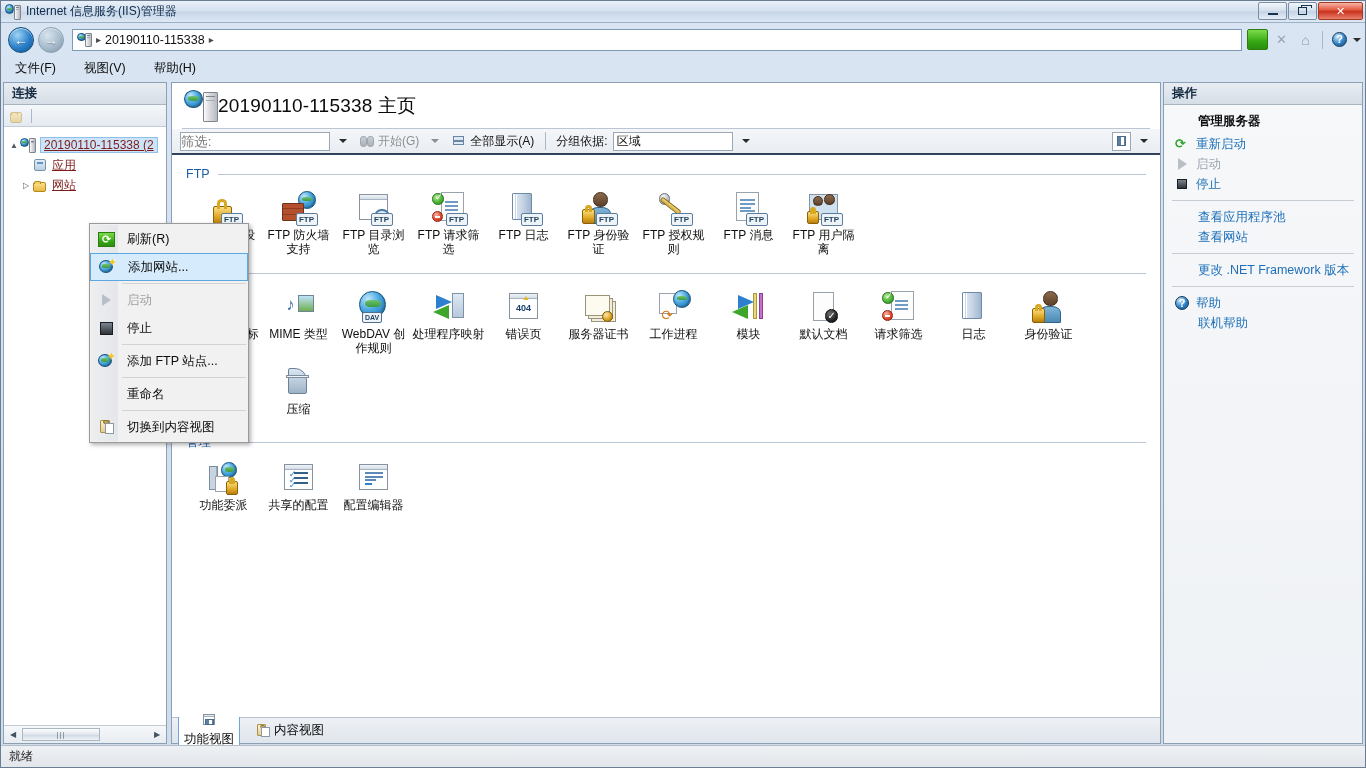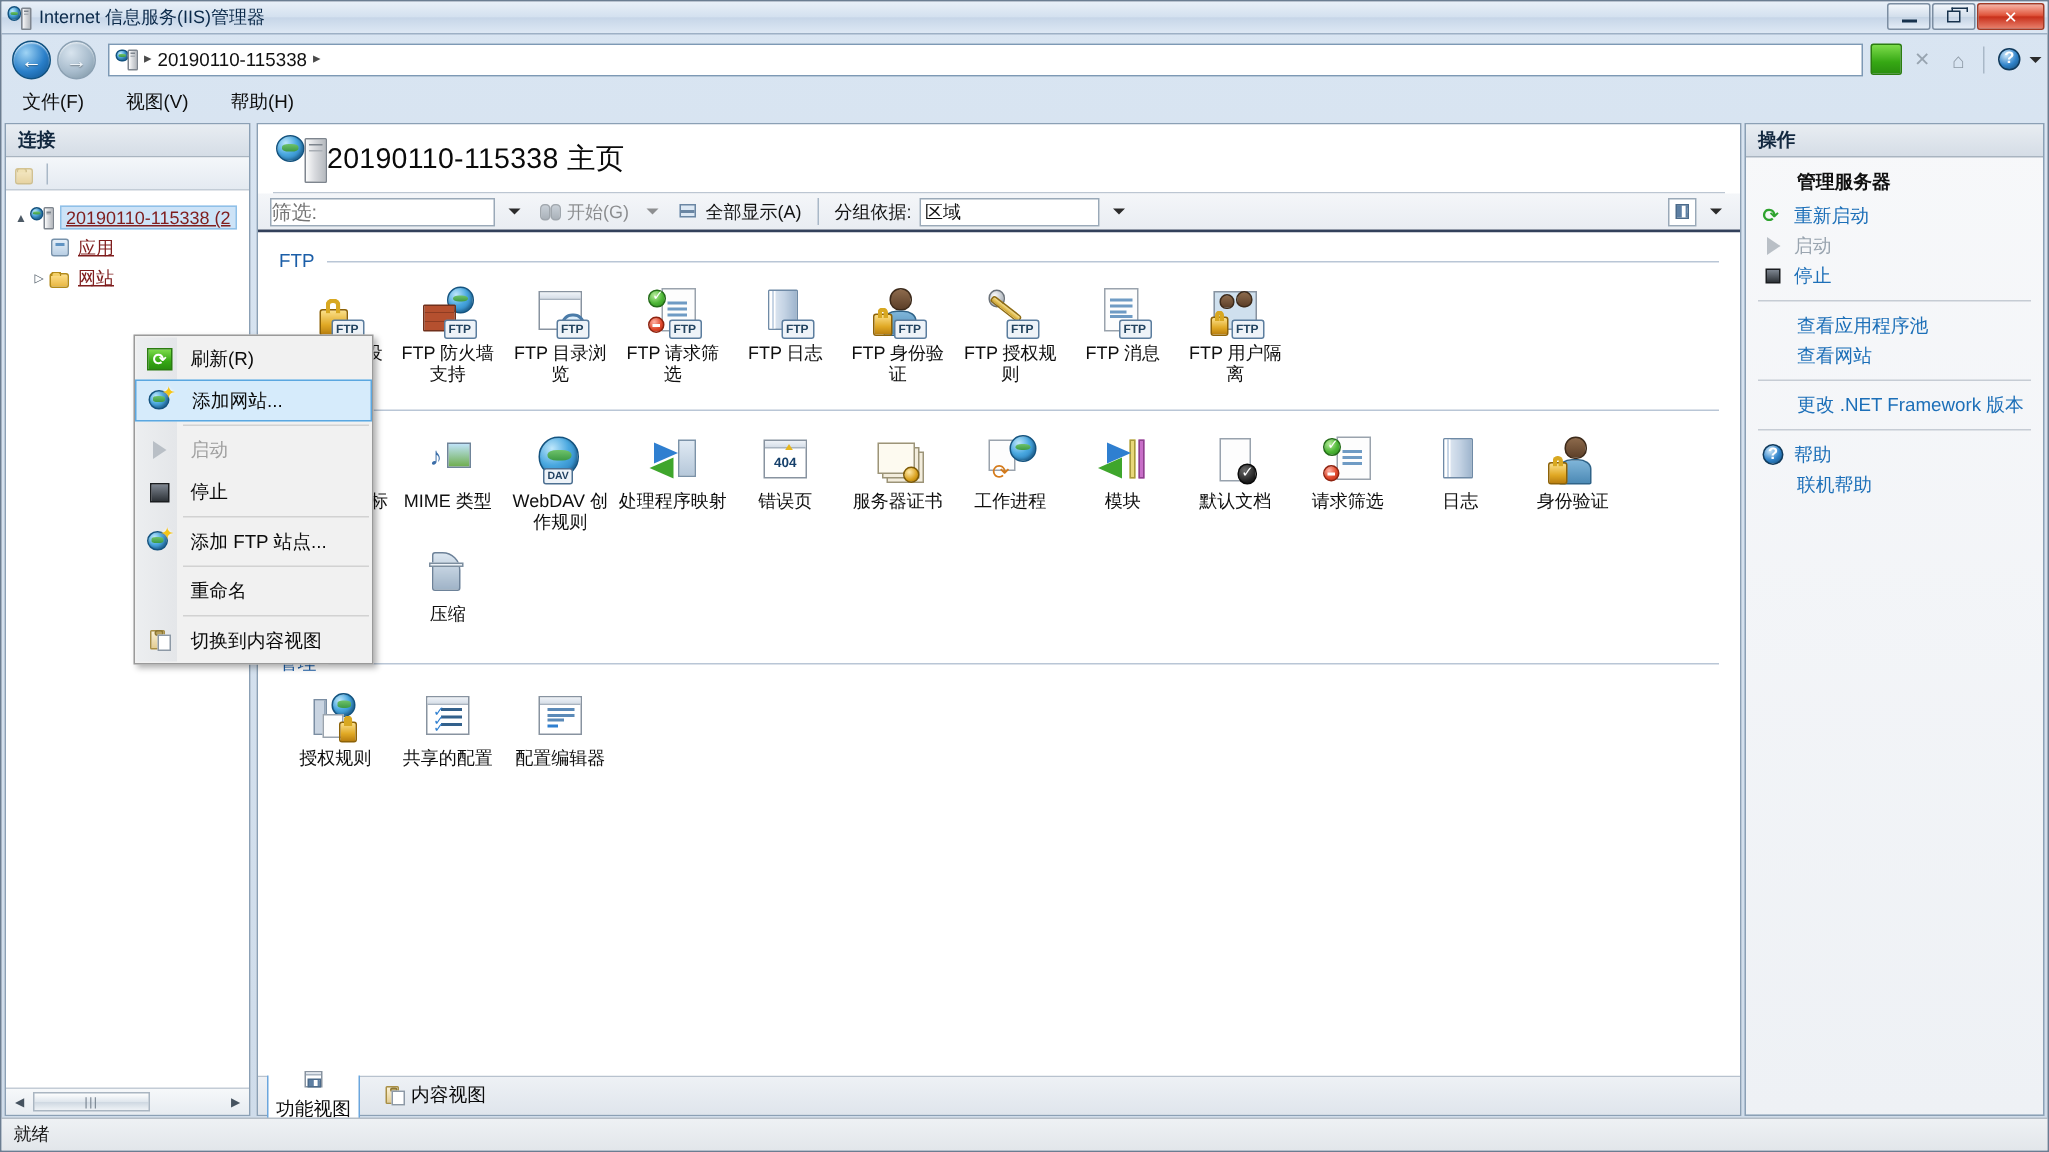--- a/index.html
+++ b/index.html
@@ -801,21 +801,21 @@
           <span class="gl"></span>
         </div>
         <div class="iconrow">
           <div class="cell">
             <span class="glyph">
               <span class="bars3"></span>
               <span class="globe" style="left:44%;top:4%;width:46%;height:46%"></span>
               <span class="page" style="left:26%;top:44%;width:40%;height:48%"></span>
               <span class="lock" style="left:56%;bottom:0;width:36%;height:40%"></span>
             </span>
-            <span class="clab">授权规则</span>
+            <span class="clab">功能委派</span>
           </div>
           <div class="cell">
             <span class="glyph">
               <span class="winpane">
                   <span class="tb"></span>
                 </span>
               <span class="checklist">
                 <i style="top:10%"></i>
                   <i style="top:42%"></i>
                   <i style="top:74%"></i>

